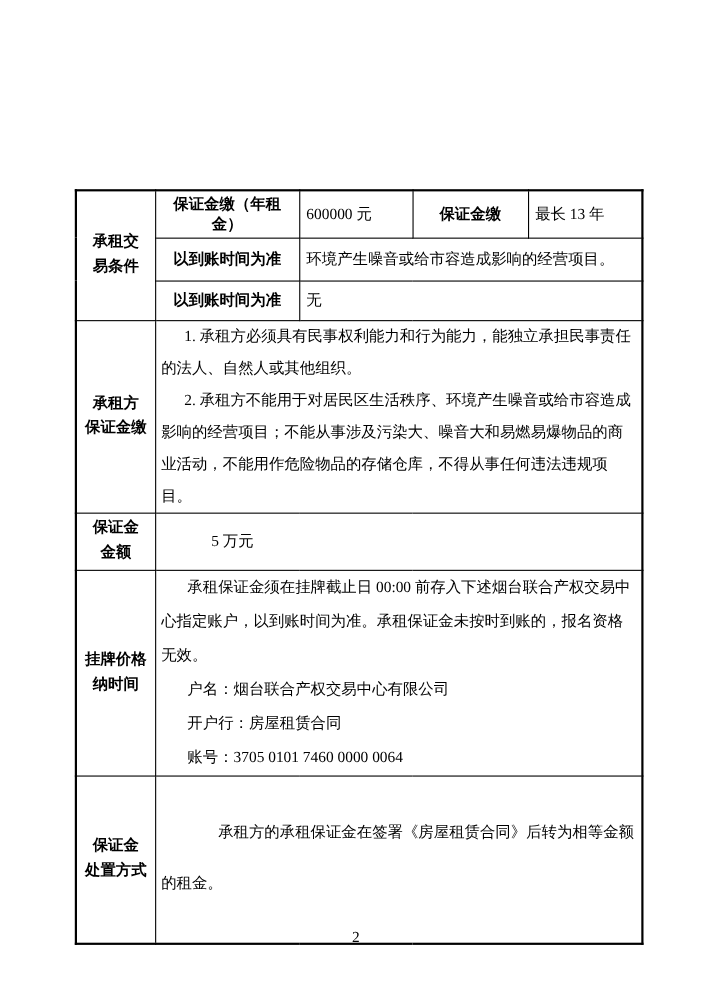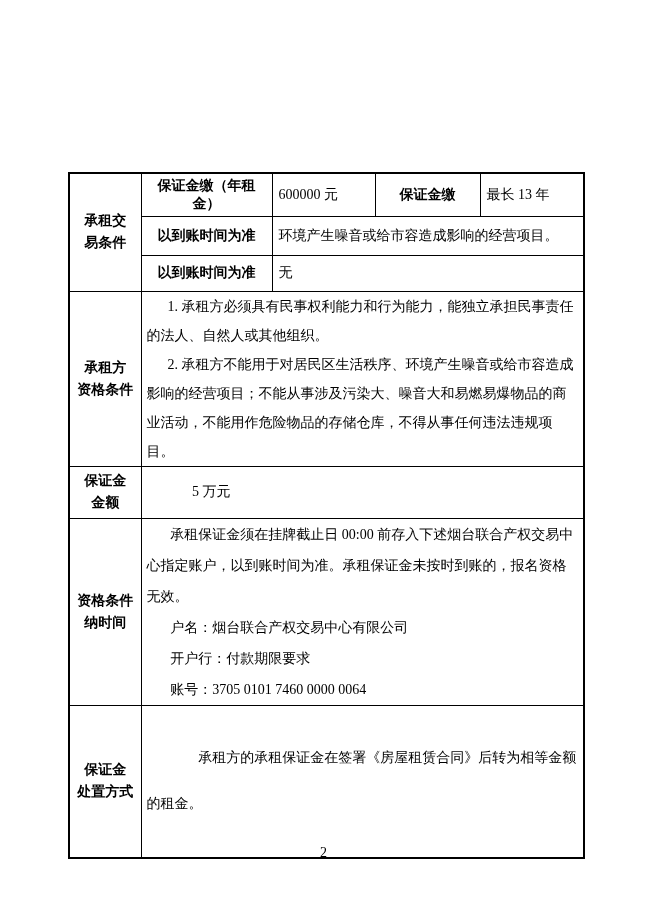--- a/index.html
+++ b/index.html
@@ -106,38 +106,38 @@
       <tr class="r1b">
         <td class="sub-label">以到账时间为准</td>
         <td class="value" colspan="3">环境产生噪音或给市容造成影响的经营项目。</td>
       </tr>
       <tr class="r1c">
         <td class="sub-label">以到账时间为准</td>
         <td class="value" colspan="3">无</td>
       </tr>
       <tr class="r2">
         <td class="label-cell">承租方
-资格条件</td>
+保证金缴</td>
         <td class="content" colspan="4">
           <p>1. 承租方必须具有民事权利能力和行为能力，能独立承担民事责任的法人、自然人或其他组织。</p>
           <p>2. 承租方不能用于对居民区生活秩序、环境产生噪音或给市容造成影响的经营项目；不能从事涉及污染大、噪音大和易燃易爆物品的商业活动，不能用作危险物品的存储仓库，不得从事任何违法违规项目。</p>
         </td>
       </tr>
       <tr class="r3">
         <td class="label-cell">保证金
 金额</td>
         <td class="value" colspan="4">5 万元</td>
       </tr>
       <tr class="r4">
-        <td class="label-cell">资格条件
+        <td class="label-cell">挂牌价格
 纳时间</td>
         <td class="content" colspan="4">
           <p>承租保证金须在挂牌截止日 00:00 前存入下述烟台联合产权交易中心指定账户，以到账时间为准。承租保证金未按时到账的，报名资格无效。</p>
           <p>户名：烟台联合产权交易中心有限公司</p>
-          <p>开户行：付款期限要求</p>
+          <p>开户行：房屋租赁合同</p>
           <p>账号：3705 0101 7460 0000 0064</p>
         </td>
       </tr>
       <tr class="r5">
         <td class="label-cell">保证金
 处置方式</td>
         <td class="content" colspan="4">
           <p>承租方的承租保证金在签署《房屋租赁合同》后转为相等金额的租金。</p>
         </td>
       </tr>

